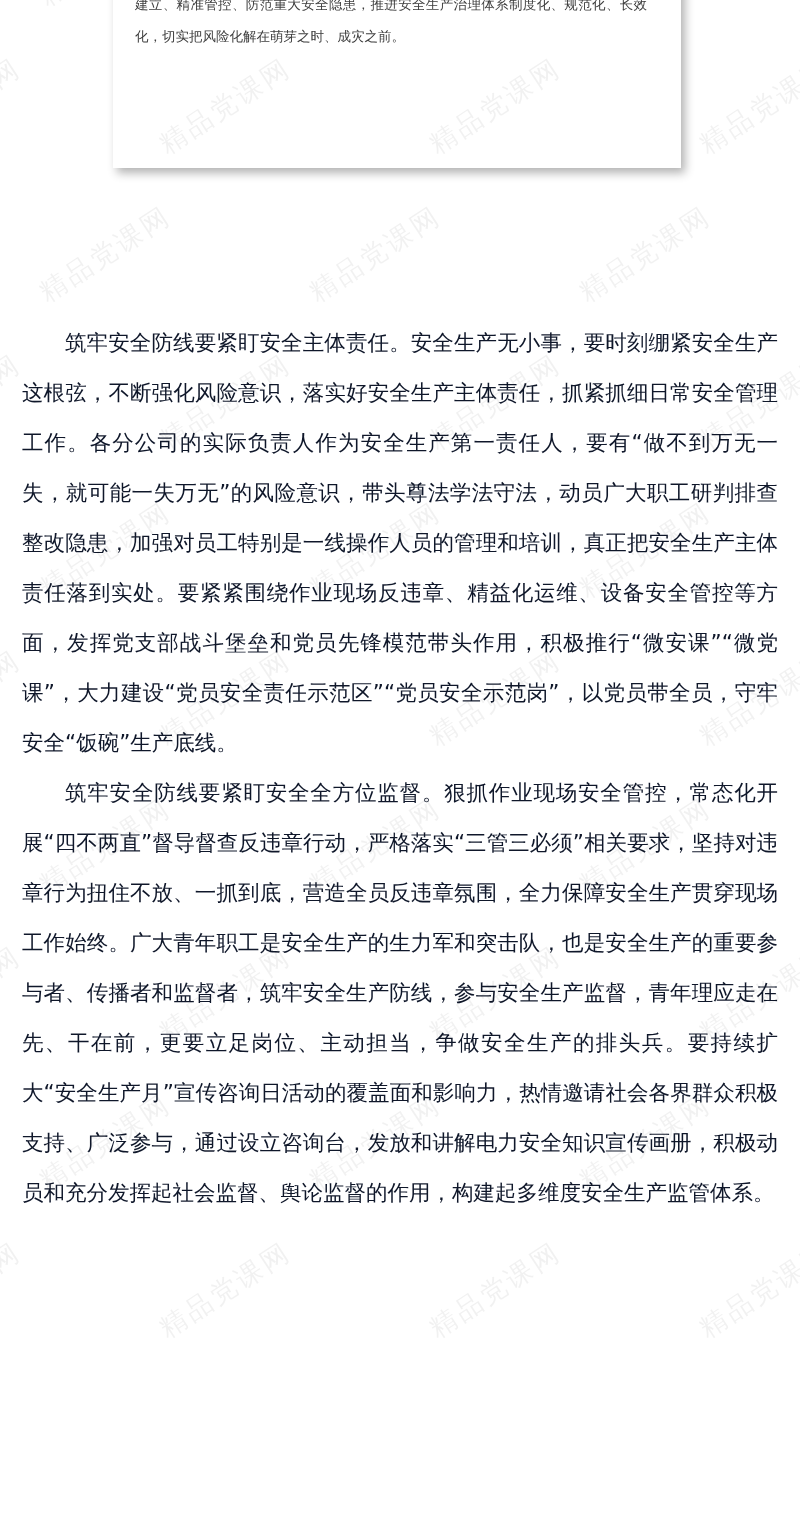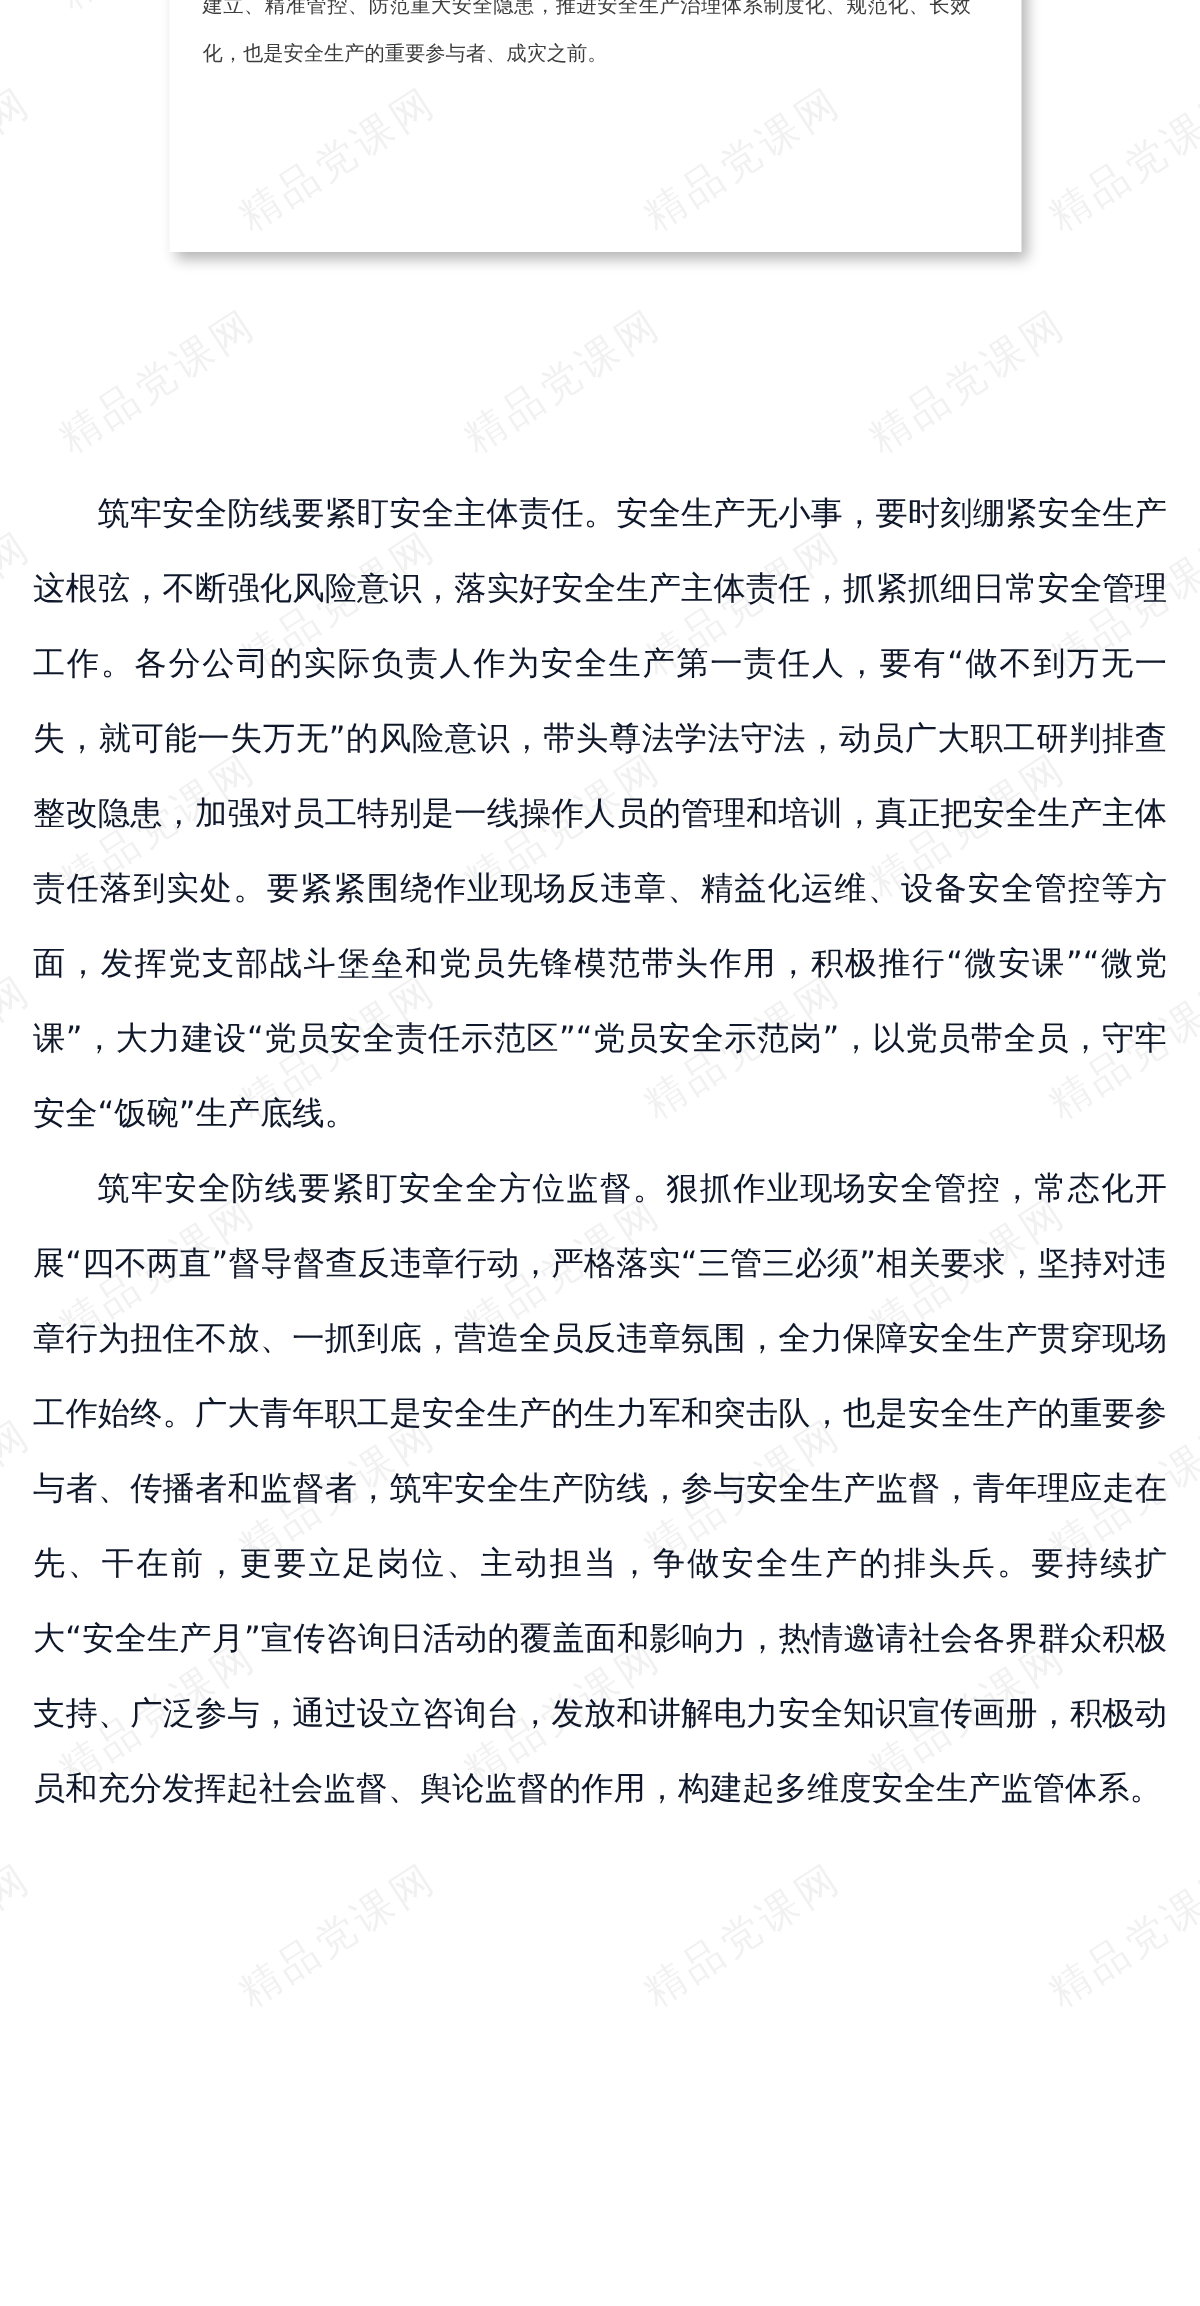--- a/index.html
+++ b/index.html
@@ -96,21 +96,21 @@
   .para + .para { margin-top: 0px; }
 
   .last-line-nostretch { }
 </style>
 </head>
 <body>
 
 <div id="prev-card">
   <div class="card-body">
     <span class="card-line stretch">建立、精准管控、防范重大安全隐患，推进安全生产治理体系制度化、规范化、长效</span>
-    <span class="card-line">化，也是安全生产的重要参与者、成灾之前。</span>
+    <span class="card-line">化，切实把风险化解在萌芽之时、成灾之前。</span>
   </div>
 </div>
 
 <div id="doc-body">
   <p class="para">筑牢安全防线要紧盯安全主体责任。安全生产无小事，要时刻绷紧安全生产这根弦，不断强化风险意识，落实好安全生产主体责任，抓紧抓细日常安全管理工作。各分公司的实际负责人作为安全生产第一责任人，要有“做不到万无一失，就可能一失万无”的风险意识，带头尊法学法守法，动员广大职工研判排查整改隐患，加强对员工特别是一线操作人员的管理和培训，真正把安全生产主体责任落到实处。要紧紧围绕作业现场反违章、精益化运维、设备安全管控等方面，发挥党支部战斗堡垒和党员先锋模范带头作用，积极推行“微安课”“微党课”，大力建设“党员安全责任示范区”“党员安全示范岗”，以党员带全员，守牢安全“饭碗”生产底线。</p>
   <p class="para">筑牢安全防线要紧盯安全全方位监督。狠抓作业现场安全管控，常态化开展“四不两直”督导督查反违章行动，严格落实“三管三必须”相关要求，坚持对违章行为扭住不放、一抓到底，营造全员反违章氛围，全力保障安全生产贯穿现场工作始终。广大青年职工是安全生产的生力军和突击队，也是安全生产的重要参与者、传播者和监督者，筑牢安全生产防线，参与安全生产监督，青年理应走在先、干在前，更要立足岗位、主动担当，争做安全生产的排头兵。要持续扩大“安全生产月”宣传咨询日活动的覆盖面和影响力，热情邀请社会各界群众积极支持、广泛参与，通过设立咨询台，发放和讲解电力安全知识宣传画册，积极动员和充分发挥起社会监督、舆论监督的作用，构建起多维度安全生产监管体系。</p>
 </div>
 
 <div id="watermark-layer">
     <div class="wm-row offset">

